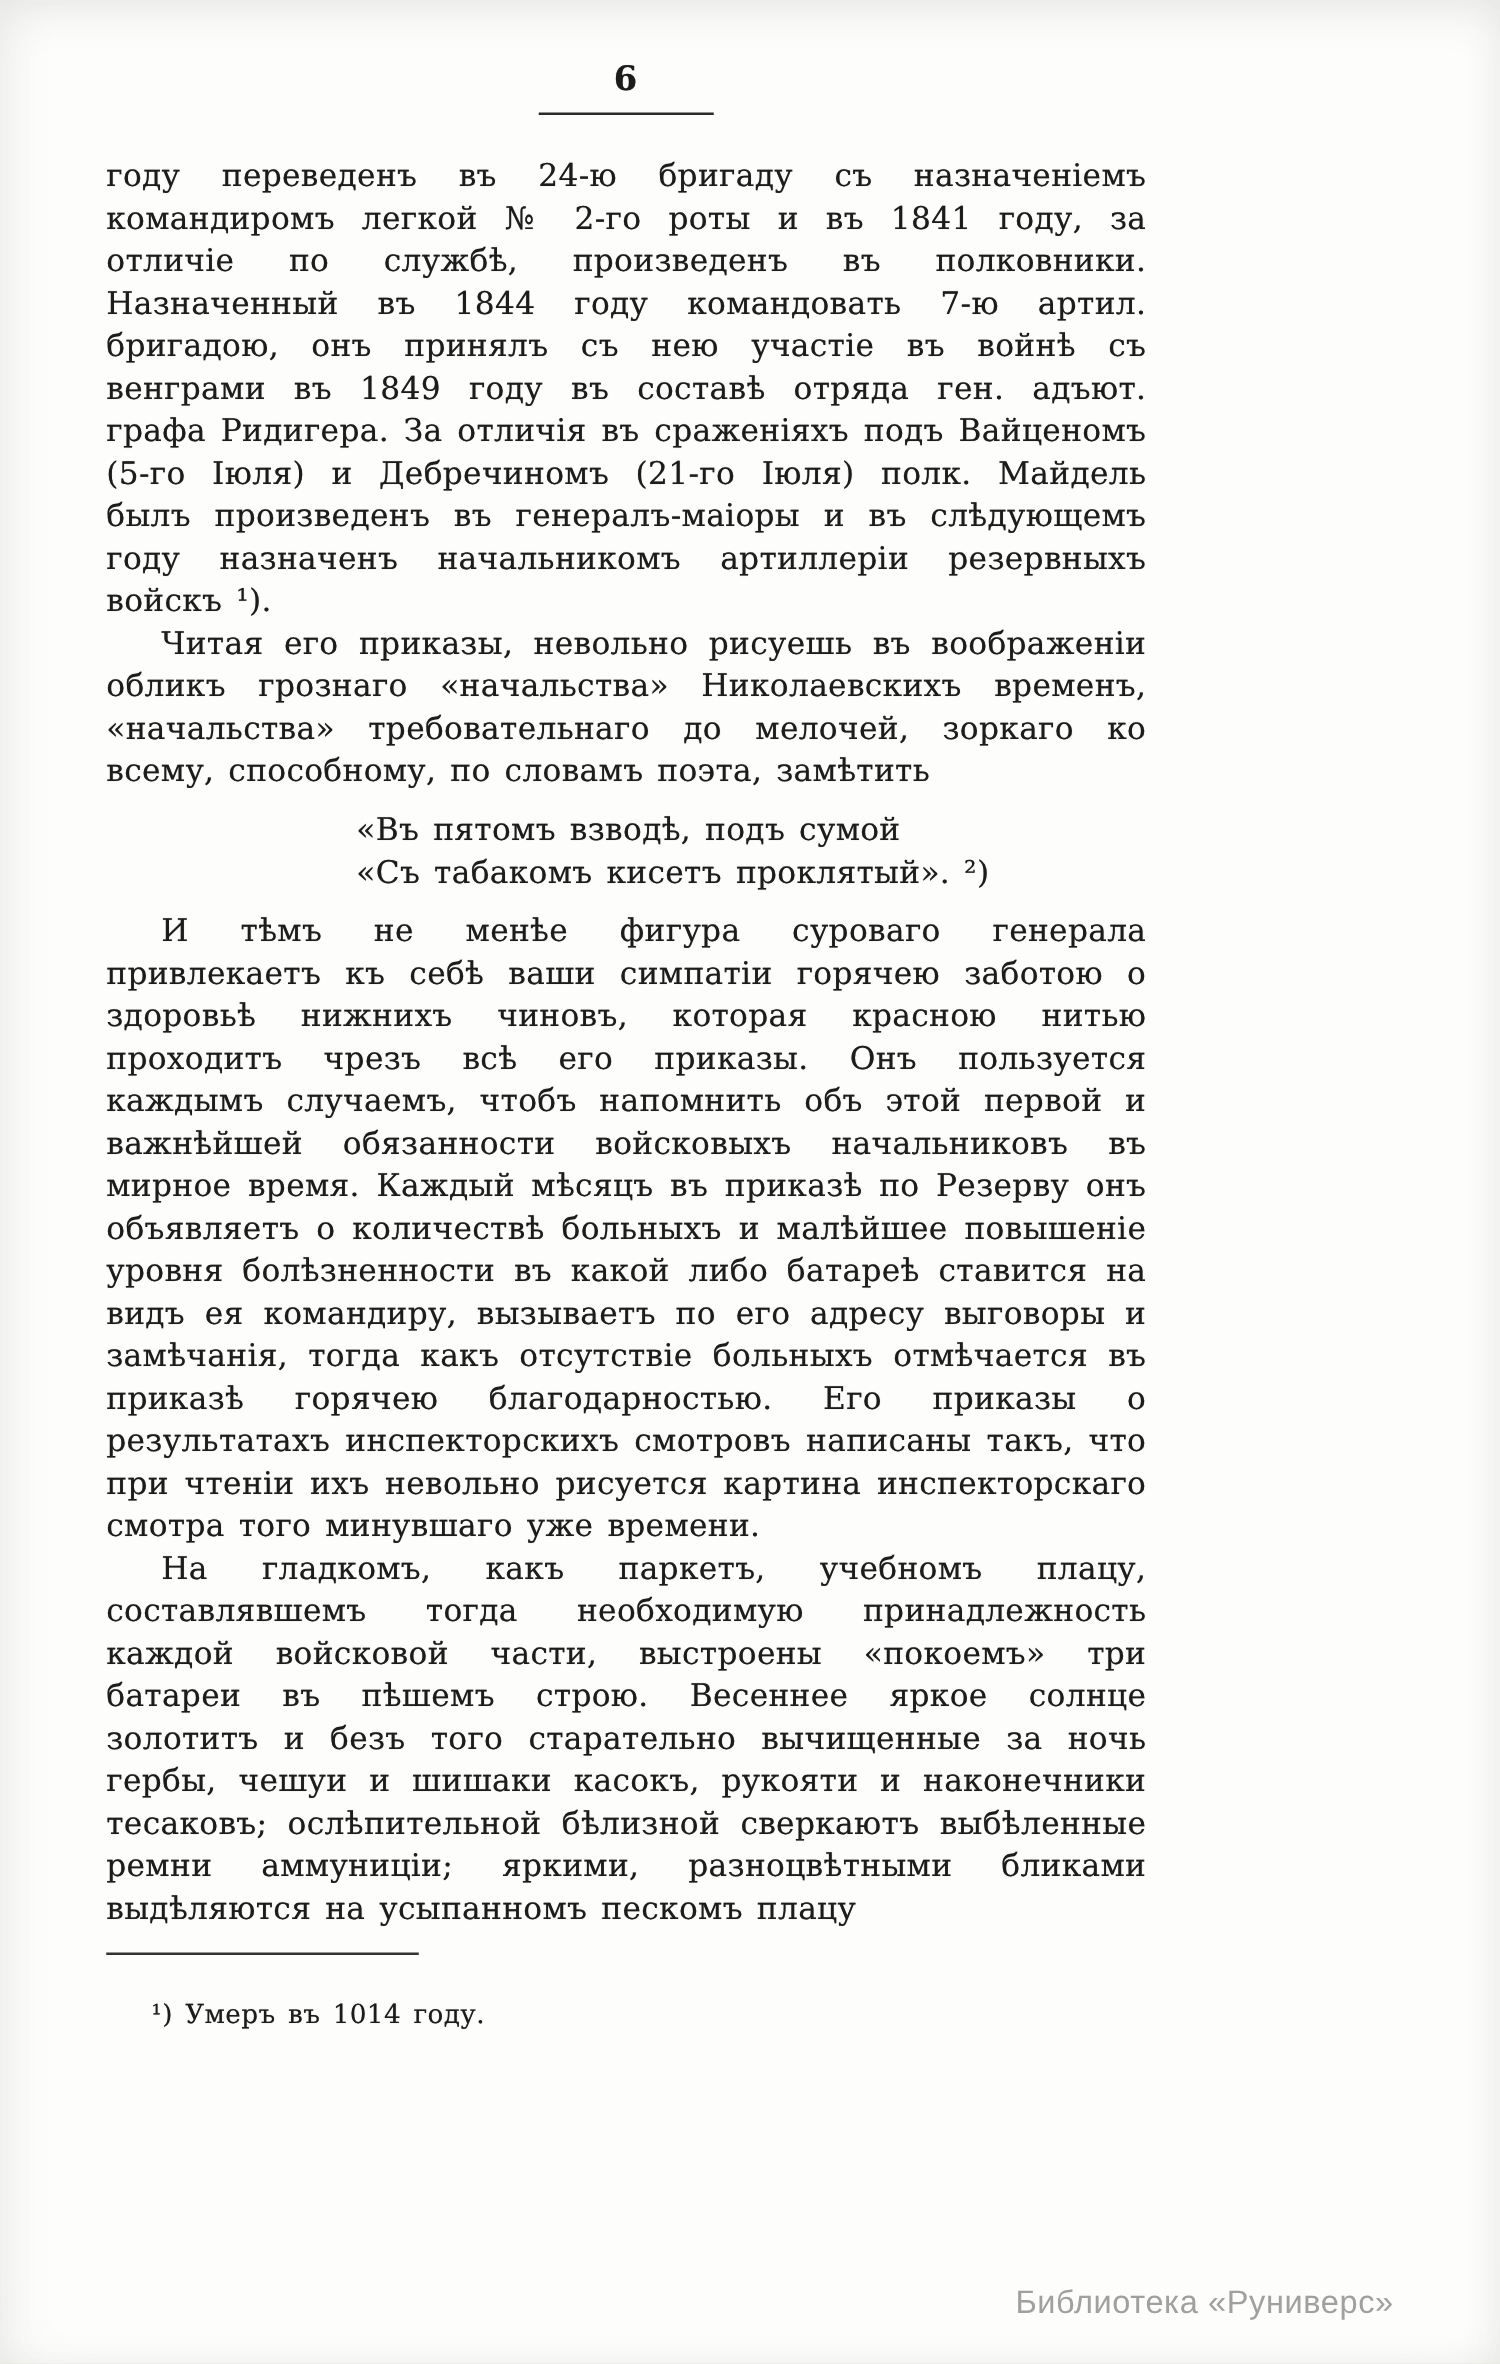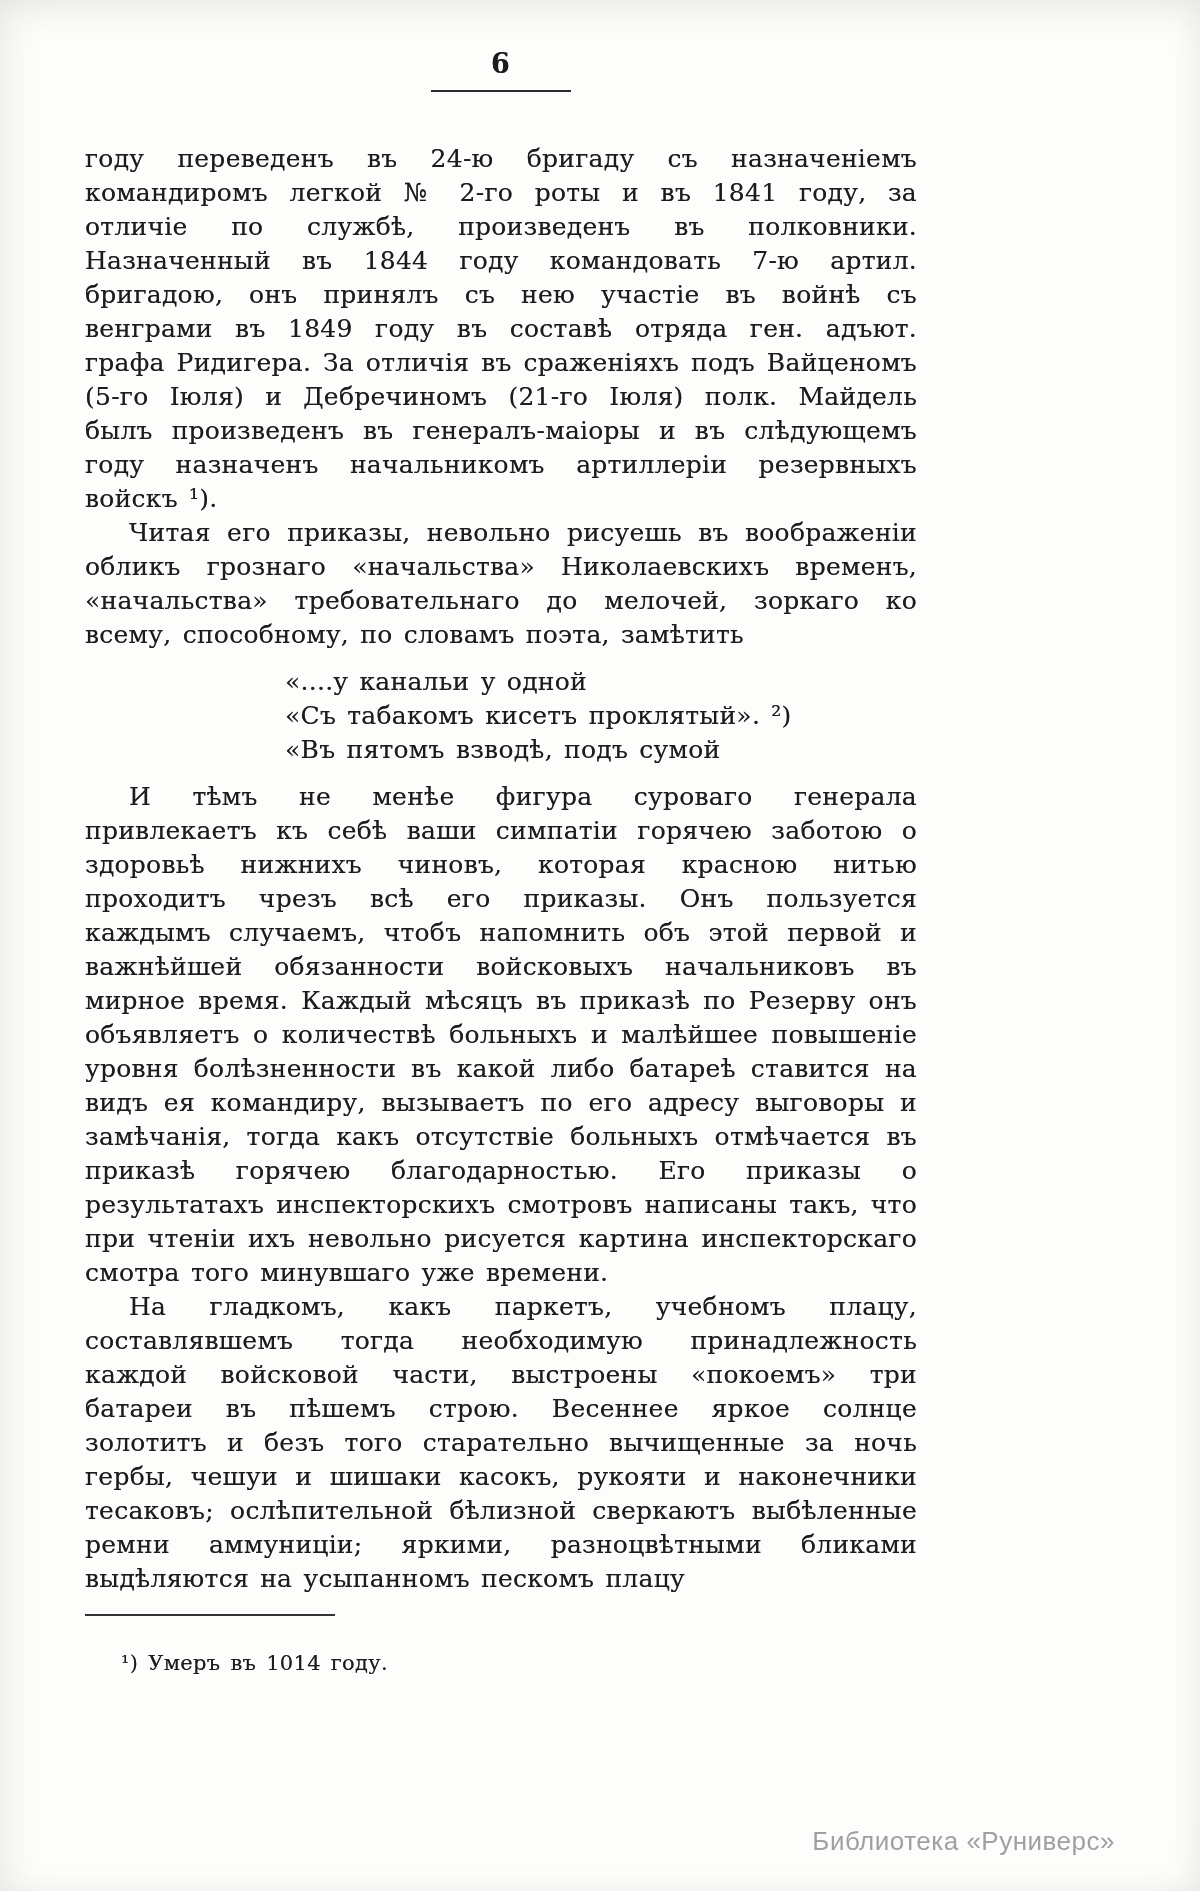--- a/index.html
+++ b/index.html
@@ -42,21 +42,21 @@
     top: 90px;
     width: 140px;
     height: 2px;
     background: #2b2b2b;
   }
 
   
   .text-col {
     position: absolute;
     left: 85px;
-    top: 142px;
+    top: 124px;
     width: 832px;
   }
   .para {
     font-size: 25px;
     line-height: 34px;
     text-align: justify;
     text-indent: 44px;
     letter-spacing: 0.25px;
     word-spacing: 3px;
     text-shadow: 0 0 0.6px rgba(0,0,0,0.55);
@@ -114,23 +114,22 @@
   </div>
   <div class="page-number-rule"></div>
 
   <div class="text-col">
 
     <p class="para first">году переведенъ въ 24-ю бригаду съ назначеніемъ командиромъ легкой № 2-го роты и въ 1841 году, за отличіе по службѣ, произведенъ въ полковники. Назначенный въ 1844 году командовать 7-ю артил. бригадою, онъ принялъ съ нею участіе въ войнѣ съ венграми въ 1849 году въ составѣ отряда ген. адъют. графа Ридигера. За отличія въ сраженіяхъ подъ Вайценомъ (5-го Іюля) и Дебречиномъ (21-го Іюля) полк. Майдель былъ произведенъ въ генералъ-маіоры и въ слѣдующемъ году назначенъ начальникомъ артиллеріи резервныхъ войскъ ¹).</p>
 
     <p class="para">Читая его приказы, невольно рисуешь въ воображеніи обликъ грознаго «начальства» Николаевскихъ временъ, «начальства» требовательнаго до мелочей, зоркаго ко всему, способному, по словамъ поэта, замѣтить</p>
 
     <div class="verse-quote">
-      <div class="quote-line">«....у канальи у одной</div>
+      <div class="quote-line">«Въ пятомъ взводѣ, подъ сумой</div>
       <div class="quote-line">«Съ табакомъ кисетъ проклятый». ²)</div>
-      <div class="quote-line">«Въ пятомъ взводѣ, подъ сумой</div>
     </div>
 
     <p class="para">И тѣмъ не менѣе фигура суроваго генерала привлекаетъ къ себѣ ваши симпатіи горячею заботою о здоровьѣ нижнихъ чиновъ, которая красною нитью проходитъ чрезъ всѣ его приказы. Онъ пользуется каждымъ случаемъ, чтобъ напомнить объ этой первой и важнѣйшей обязанности войсковыхъ начальниковъ въ мирное время. Каждый мѣсяцъ въ приказѣ по Резерву онъ объявляетъ о количествѣ больныхъ и малѣйшее повышеніе уровня болѣзненности въ какой либо батареѣ ставится на видъ ея командиру, вызываетъ по его адресу выговоры и замѣчанія, тогда какъ отсутствіе больныхъ отмѣчается въ приказѣ горячею благодарностью. Его приказы о результатахъ инспекторскихъ смотровъ написаны такъ, что при чтеніи ихъ невольно рисуется картина инспекторскаго смотра того минувшаго уже времени.</p>
 
     <p class="para">На гладкомъ, какъ паркетъ, учебномъ плацу, составлявшемъ тогда необходимую принадлежность каждой войсковой части, выстроены «покоемъ» три батареи въ пѣшемъ строю. Весеннее яркое солнце золотитъ и безъ того старательно вычищенные за ночь гербы, чешуи и шишаки касокъ, рукояти и наконечники тесаковъ; ослѣпительной бѣлизной сверкаютъ выбѣленные ремни аммуниціи; яркими, разноцвѣтными бликами выдѣляются на усыпанномъ пескомъ плацу</p>
 
     <div class="footnote-rule"></div>
 
     <div class="footnotes">
       <div class="footnote">¹) Умеръ въ 1014 году.</div>

